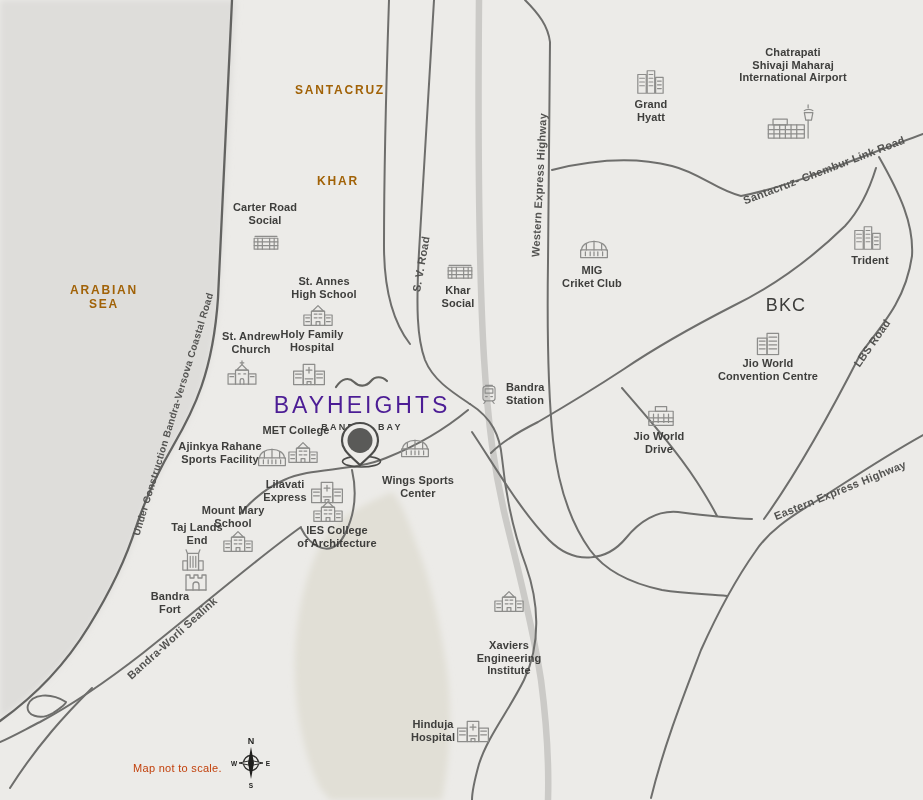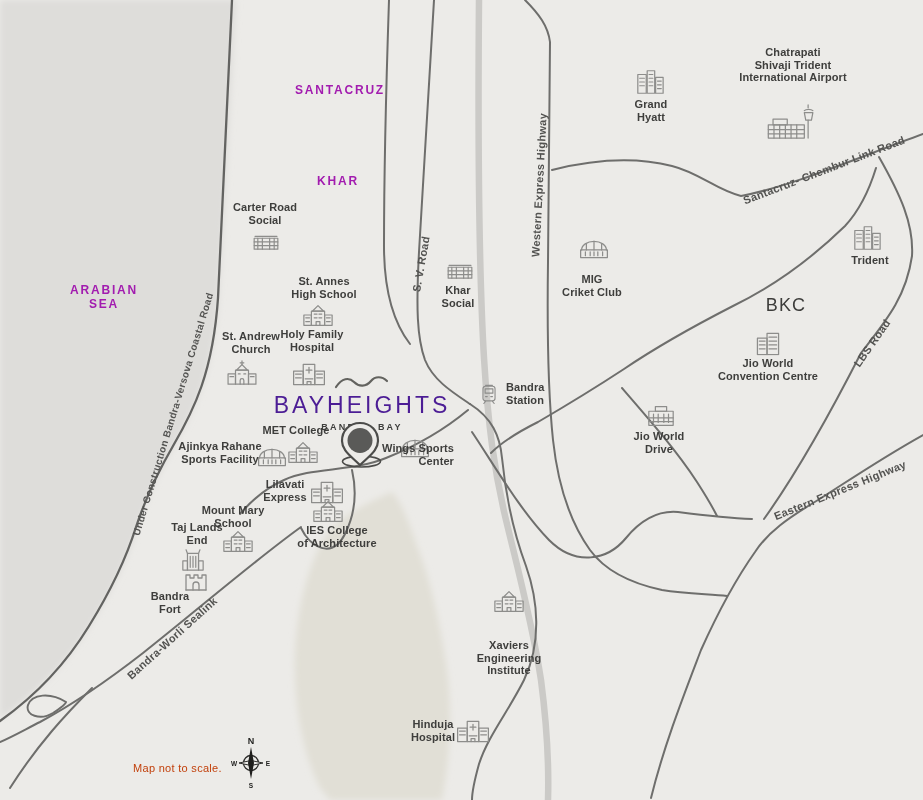--- a/index.html
+++ b/index.html
@@ -18,21 +18,21 @@
     text-align:center;white-space:pre-line;letter-spacing:.1px;
   }
   .lm-label.align-left{transform:translate(0,-50%);text-align:left;}
   .road-label{
     position:absolute;font-size:11px;font-weight:700;color:#535351;
     white-space:nowrap;letter-spacing:.3px;
   }
   .road-label.small{font-size:10px;}
   .area-label{
     position:absolute;transform:translate(-50%,-50%);
-    font-weight:700;color:#a21caf;letter-spacing:1.8px;text-align:center;white-space:pre-line;
+    font-weight:700;color:#a16207;letter-spacing:1.8px;text-align:center;white-space:pre-line;
   }
   .area-label.sz-12{font-size:12px;}
   .area-label.sz-18{font-size:18px;font-weight:400;letter-spacing:1.2px;color:#3d3d3b;}
   #project-title{
     position:absolute;left:262px;top:392px;width:200px;text-align:center;
   }
   #project-title .title{font-size:23px;font-weight:400;color:#4c1d95;letter-spacing:3px;}
   #project-title .subtitle{font-size:9px;font-weight:700;color:#3e3e3c;letter-spacing:2.2px;margin-top:3px;}
   #footer-note{
     position:absolute;left:133px;top:762px;font-size:11px;color:#c2410c;font-weight:400;letter-spacing:.3px;
@@ -157,21 +157,21 @@
           <path d="M16,24v-3h4v3"></path>
         </svg></div>
       <div class="lm-label" style="left: 285px; top: 491px;">Lilavati
 Express</div>
       <div class="lm-icon" style="left: 415px; top: 448px;"><svg viewBox="0 0 34 22" width="33" height="21">
           <path d="M4,12 a13,9 0 0 1 26,0"></path>
           <path d="M9,5.7V12 M17,3V12 M25,5.7V12"></path>
           <rect x="3" y="12" width="28" height="8"></rect>
           <path d="M8,14v4 M13,14v4 M17,14v4 M21,14v4 M26,14v4"></path>
         </svg></div>
-      <div class="lm-label" style="left: 418px; top: 455px; text-align: right;">Wings Sports
+      <div class="lm-label" style="left: 418px; top: 487px;">Wings Sports
 Center</div>
       <div class="lm-icon" style="left: 328px; top: 511px;"><svg viewBox="0 0 34 26" width="32" height="25">
           <path d="M11,9 L17,3 L23,9 Z"></path>
           <rect x="10" y="9" width="14" height="15"></rect>
           <rect x="2" y="13" width="8" height="11"></rect>
           <rect x="24" y="13" width="8" height="11"></rect>
           <path d="M13,12h3 M18,12h3 M13,16h3 M18,16h3 M4,16h4 M26,16h4 M4,20h4 M26,20h4"></path>
           <path d="M15,24v-4h4v4"></path>
         </svg></div>
       <div class="lm-label" style="left: 337px; top: 537px;">IES College
@@ -218,41 +218,41 @@
           <path d="M5,23l2,-2.5 M17,23l-2,-2.5"></path>
         </svg></div>
       <div class="lm-label align-left" style="left: 506px; top: 394px;">Bandra
 Station</div>
       <div class="lm-icon" style="left: 594px; top: 249px;"><svg viewBox="0 0 34 22" width="33" height="21">
           <path d="M4,12 a13,9 0 0 1 26,0"></path>
           <path d="M9,5.7V12 M17,3V12 M25,5.7V12"></path>
           <rect x="3" y="12" width="28" height="8"></rect>
           <path d="M8,14v4 M13,14v4 M17,14v4 M21,14v4 M26,14v4"></path>
         </svg></div>
-      <div class="lm-label" style="left: 592px; top: 277px; margin-top: 9px;">MIG
+      <div class="lm-label" style="left: 592px; top: 277px;">MIG
 Criket Club</div>
       <div class="lm-icon" style="left: 650px; top: 82px;"><svg viewBox="0 0 32 26" width="30" height="25">
           <rect x="3" y="5" width="9" height="20"></rect>
           <rect x="13" y="1" width="8" height="24"></rect>
           <rect x="22" y="8" width="8" height="17"></rect>
           <path d="M5,9h5 M5,13h5 M5,17h5 M15,5h4 M15,9h4 M15,13h4 M15,17h4 M24,12h4 M24,16h4 M24,20h4"></path>
         </svg></div>
       <div class="lm-label" style="left: 651px; top: 111px;">Grand
 Hyatt</div>
       <div class="lm-icon" style="left: 792px; top: 122px;"><svg viewBox="0 0 58 44" width="55" height="42">
           <rect x="4" y="25" width="38" height="14"></rect>
           <path d="M10,25v14 M16,25v14 M22,25v14 M28,25v14 M34,25v14 M4,30h38 M4,34.5h38"></path>
           <rect x="9" y="19" width="15" height="6"></rect>
           <path d="M46,39V20"></path>
           <path d="M42,12h9 l-1.5,8 h-6 z"></path>
           <path d="M42,10 a5,2.5 0 0 1 9,0"></path>
           <path d="M46,7v-3"></path>
         </svg></div>
       <div class="lm-label" style="left: 793px; top: 65px;">Chatrapati
-Shivaji Trident
+Shivaji Maharaj
 International Airport</div>
       <div class="lm-icon" style="left: 867px; top: 238px;"><svg viewBox="0 0 32 26" width="30" height="25">
           <rect x="3" y="5" width="9" height="20"></rect>
           <rect x="13" y="1" width="8" height="24"></rect>
           <rect x="22" y="8" width="8" height="17"></rect>
           <path d="M5,9h5 M5,13h5 M5,17h5 M15,5h4 M15,9h4 M15,13h4 M15,17h4 M24,12h4 M24,16h4 M24,20h4"></path>
         </svg></div>
       <div class="lm-label" style="left: 870px; top: 260px;">Trident</div>
       <div class="lm-icon" style="left: 768px; top: 343px;"><svg viewBox="0 0 30 26" width="29" height="25">
           <rect x="4" y="8" width="10" height="17"></rect>

